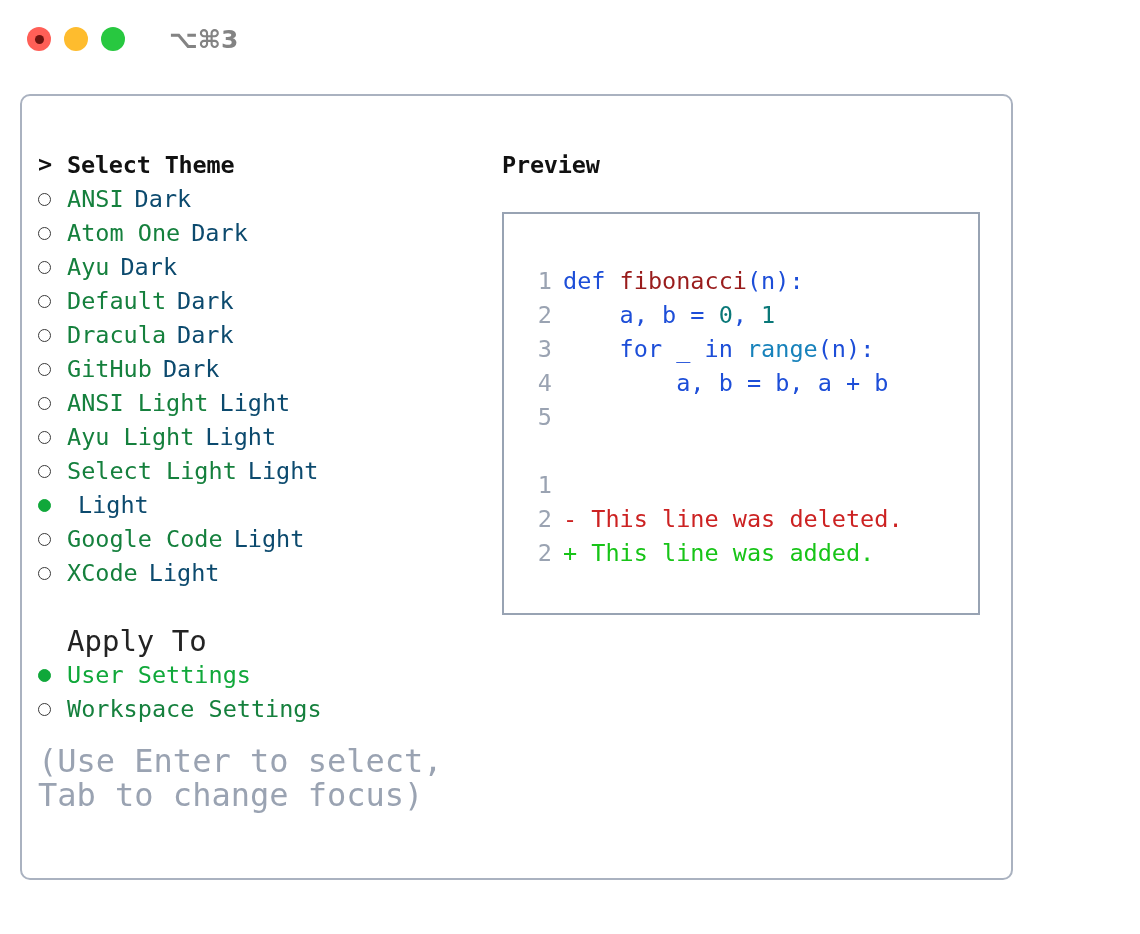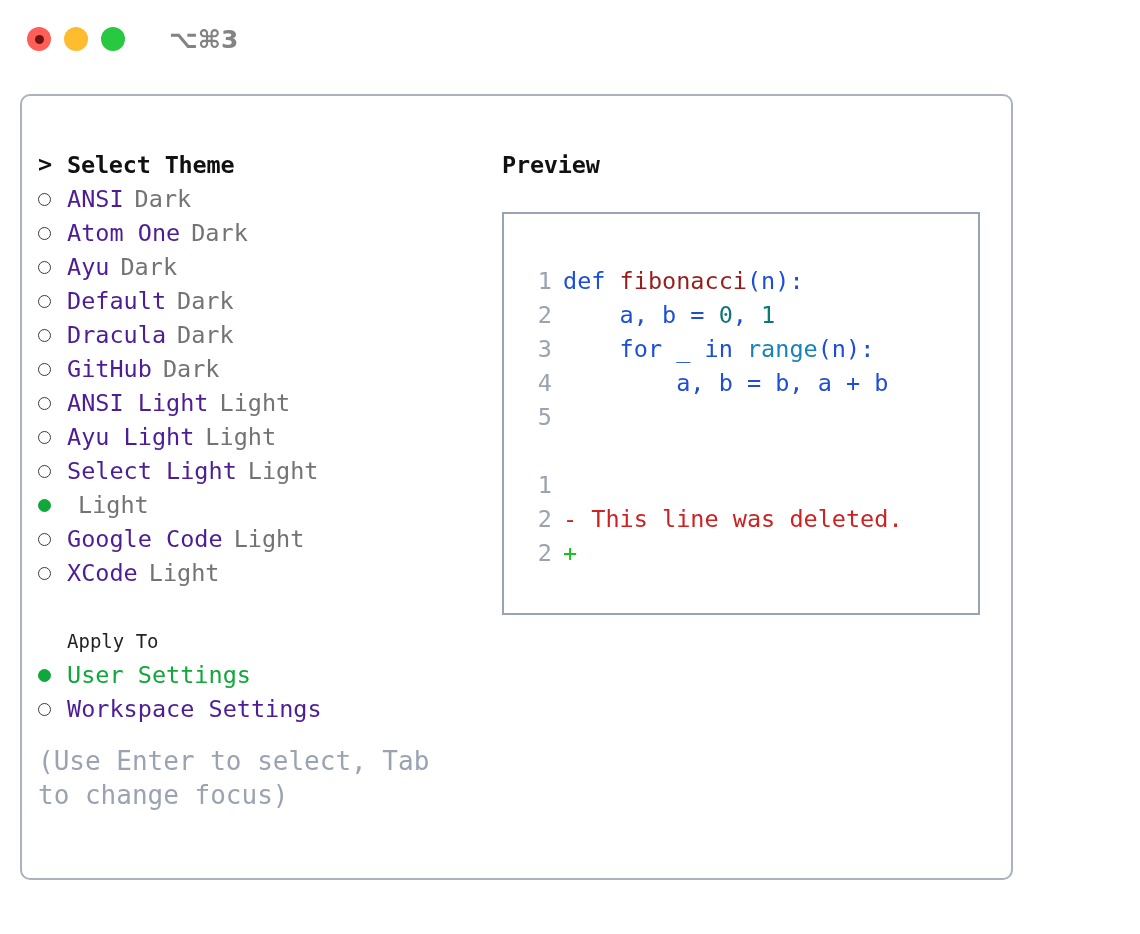--- a/index.html
+++ b/index.html
@@ -128,42 +128,42 @@
     box-sizing: border-box;
     border: 1.8px solid #3a3a3a;
     background: transparent;
     margin-left: 0px;
   }
   .bullet.filled {
     background: #10a83a;
     border-color: #10a83a;
   }
 
-  .item-name { color: #4c1d95; }
+  .item-name { color: #15803d; }
   .item-name.selected { color: #10a83a; }
   .item-tag {
-    color: #737373;
+    color: #0c4a6e;
     margin-left: 11px;
   }
 
   .spacer-line { height: 34px; }
 
   .section-label {
     color: #232323;
-    font-size: 19px;
+    font-size: 29px;
     margin-left: 29px;
   }
 
   #hint {
     position: absolute;
     left: 16px;
     top: 648px;
     width: 410px;
     color: #9aa3b2;
-    font-size: 26px;
+    font-size: 32px;
     line-height: 34px;
     white-space: pre-wrap;
   }
 
   
   #right-pane {
     position: absolute;
     left: 480px;
     top: 52px;
     width: 490px;
@@ -278,20 +278,20 @@
               <div class="code-line"><span class="ln">1</span><span class="code-text"><span class="tok-plain">def </span><span class="tok-func">fibonacci</span><span class="tok-plain">(n):</span></span></div>
               <div class="code-line"><span class="ln">2</span><span class="code-text"><span class="tok-plain">    a, b = </span><span class="tok-num">0</span><span class="tok-plain">, </span><span class="tok-num">1</span></span></div>
               <div class="code-line"><span class="ln">3</span><span class="code-text"><span class="tok-plain">    for _ in </span><span class="tok-call">range</span><span class="tok-plain">(n):</span></span></div>
               <div class="code-line"><span class="ln">4</span><span class="code-text"><span class="tok-plain">        a, b = b, a + b</span></span></div>
               <div class="code-line"><span class="ln">5</span></div>
             </div>
           <div class="diff-gap"></div>
           <div id="diff-block">
               <div class="code-line"><span class="ln">1</span><span class="diff-ctx"> </span></div>
               <div class="code-line"><span class="ln">2</span><span class="diff-del">-</span><span class="diff-del"> This line was deleted.</span></div>
-              <div class="code-line"><span class="ln">2</span><span class="diff-add">+</span></div>
+              <div class="code-line"><span class="ln">2</span><span class="diff-add">+</span><span class="diff-add"> This line was added.</span></div>
             </div>
         </div>
       </div>
 
     </div>
   </div>
 </div>
 
 </body></html>

